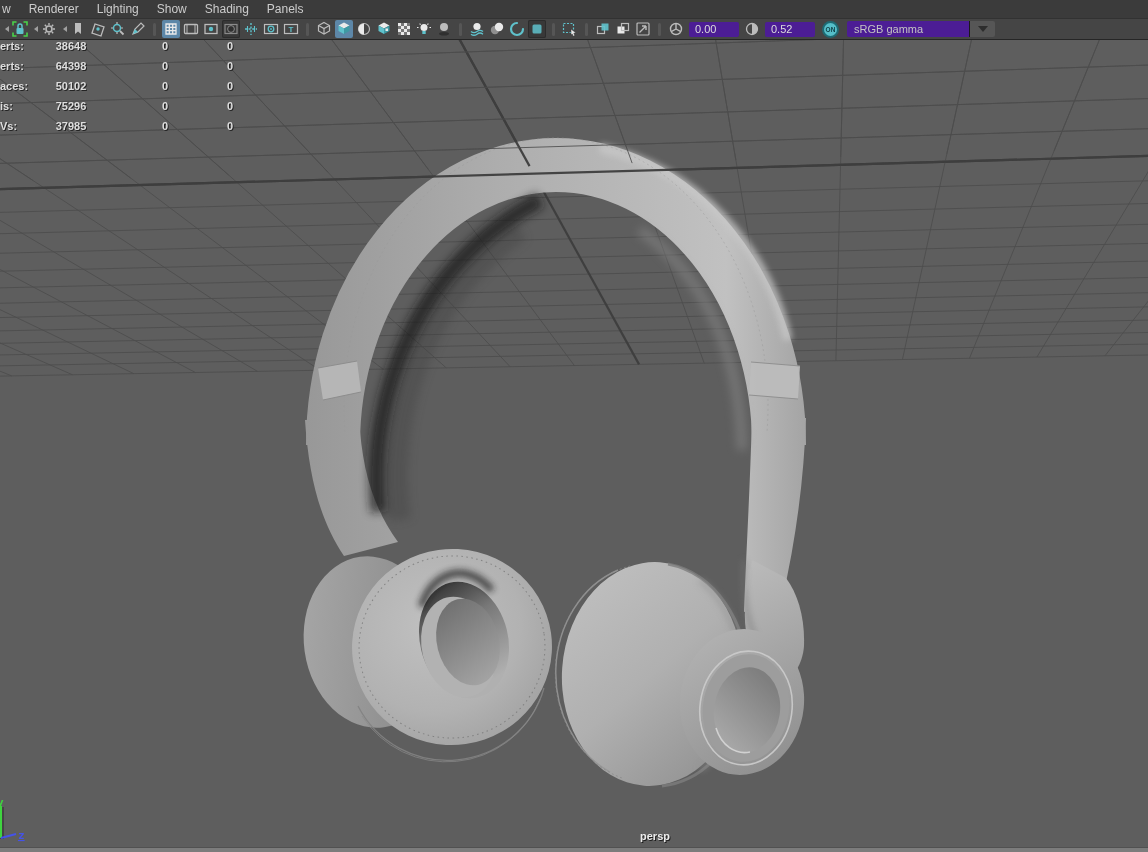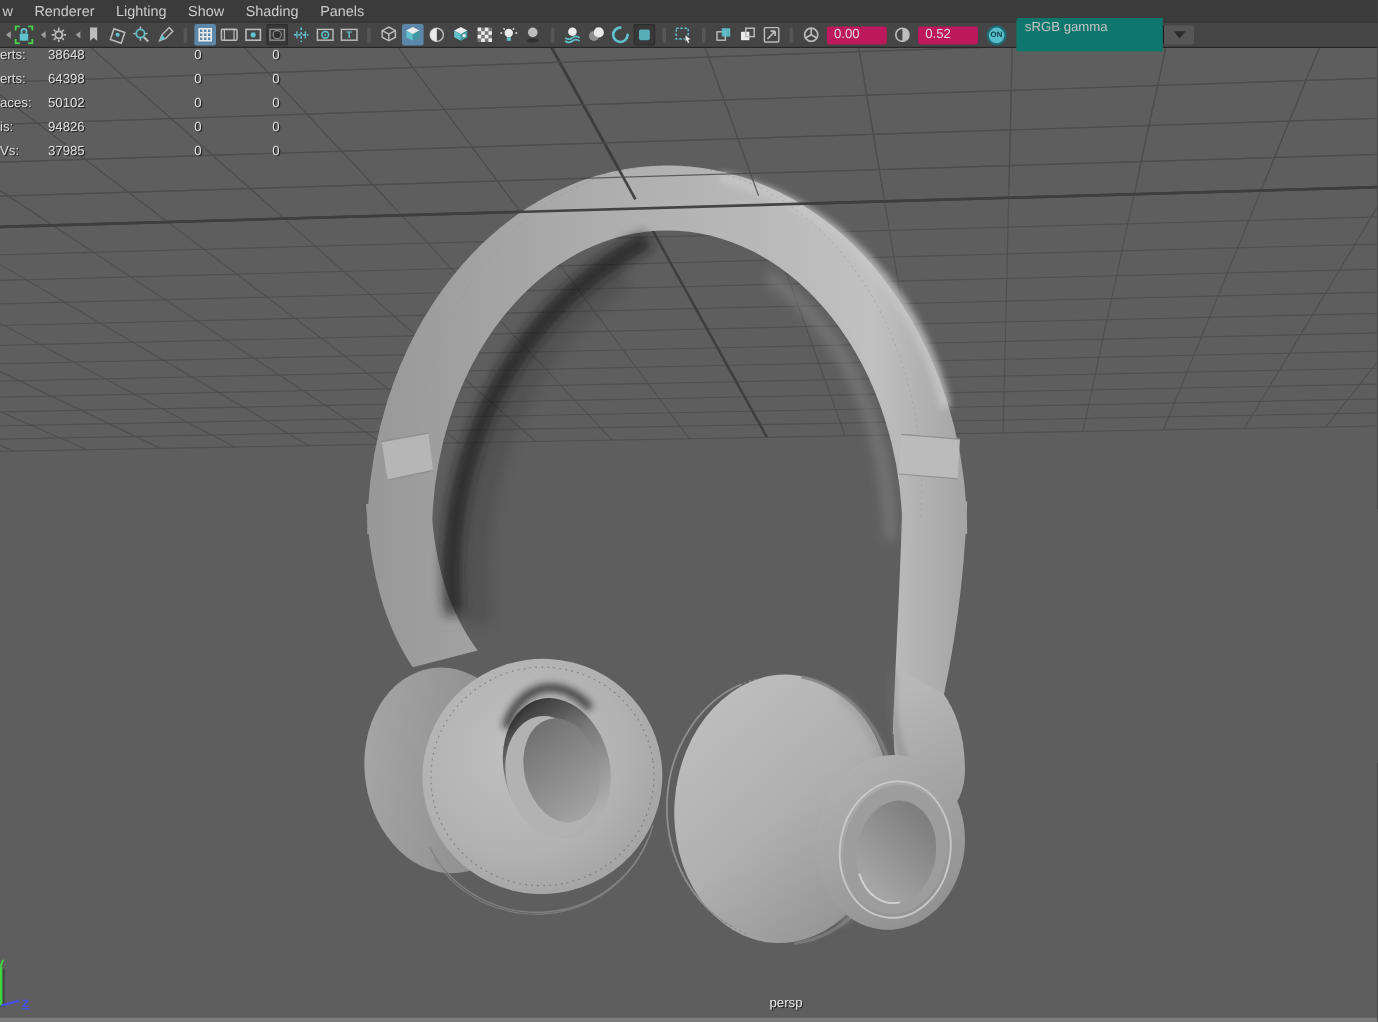--- a/index.html
+++ b/index.html
@@ -16,42 +16,42 @@
   
   #toolbar{position:absolute;left:0;top:19px;width:1148px;height:21px;background:#454545;
            border-bottom:1px solid #262626;display:flex;align-items:center;z-index:10;padding-left:1px;}
   .tb-btn{width:18px;height:18px;margin:0 1px;border:none;background:transparent;padding:1px;
           display:flex;align-items:center;justify-content:center;border-radius:2px;}
   .tb-btn.active{background:#5d87a8;}
   .tb-btn.pressed{background:#383838;box-shadow:inset 0 0 0 1px #2c2c2c;}
   .tb-tri{width:0;height:0;border:3.5px solid transparent;border-right:4.5px solid #9f9f9f;
           margin:0 1px;display:inline-block;}
   .tb-sep{width:3px;height:13px;background:#5c5c5c;border-radius:2px;margin:0 5px;opacity:.75;}
-  .tb-field{width:50px;height:15px;background:#be185d;color:#dcdcdc;font-size:11px;line-height:15px;
+  .tb-field{width:50px;height:15px;background:#4c1d95;color:#dcdcdc;font-size:11px;line-height:15px;
             padding-left:6px;border-radius:2px;margin:0 3px;}
   .on-btn{width:17px;height:17px;border-radius:50%;background:#55bec9;border:2px solid #1f6a73;
           color:#0e3d44;font-size:6.5px;font-weight:bold;display:flex;align-items:center;
           justify-content:center;margin:0 4px;letter-spacing:.2px;}
   .dd{display:flex;align-items:center;margin-left:4px;height:16px;}
-  .dd-text{width:122px;height:28px;background:#0f766e;color:#c4c4c4;font-size:11px;line-height:16px;
+  .dd-text{width:122px;height:16px;background:#4c1d95;color:#c4c4c4;font-size:11px;line-height:16px;
            padding-left:7px;border-radius:2px 0 0 2px;white-space:nowrap;overflow:hidden;}
   .dd-arrow{width:26px;height:16px;background:#565656;border-left:1px solid #1a1a1a;
             border-radius:0 2px 2px 0;display:flex;align-items:center;justify-content:center;}
   .dd-arrow i{width:0;height:0;border:5px solid transparent;border-top:6px solid #2d2d2d;margin-top:5px;}
   
-  #hud{position:absolute;left:0;top:38px;width:260px;z-index:5;font-weight:normal;font-size:11px;
+  #hud{position:absolute;left:0;top:38px;width:260px;z-index:5;font-weight:bold;font-size:11px;
        color:#dedede;text-shadow:1px 1px 0 rgba(25,25,25,.85);}
   .hud-row{position:relative;height:20px;}
   .hud-label{position:absolute;left:0;top:2px;}
-  .hud-val{position:absolute;left:40px;top:2px;width:62px;text-align:left;}
+  .hud-val{position:absolute;left:40px;top:2px;width:62px;text-align:center;}
   .hud-c2{position:absolute;left:130px;top:2px;width:38px;text-align:right;}
   .hud-c3{position:absolute;left:196px;top:2px;width:37px;text-align:right;}
   
   #persp-label{position:absolute;left:595px;top:830px;width:120px;text-align:center;z-index:5;
-               color:#ececec;font-size:11px;font-weight:normal;text-shadow:1px 1px 0 #1c1c1c;}
+               color:#ececec;font-size:11px;font-weight:bold;text-shadow:1px 1px 0 #1c1c1c;}
   #gizmo{position:absolute;left:-3px;top:797px;z-index:5;}
   
   #bottom-strip{position:absolute;left:0;bottom:0;width:1148px;height:5px;background:#7c7c7c;
                 border-top:1px solid #515151;z-index:8;}
 </style>
 </head>
 <body>
 
 <div id="app">
 
@@ -491,21 +491,21 @@
         <span class="hud-c3">0</span>
       </div>
       <div class="hud-row">
         <span class="hud-label">aces:</span>
         <span class="hud-val">50102</span>
         <span class="hud-c2">0</span>
         <span class="hud-c3">0</span>
       </div>
       <div class="hud-row">
         <span class="hud-label">is:</span>
-        <span class="hud-val">94826</span>
+        <span class="hud-val">75296</span>
         <span class="hud-c2">0</span>
         <span class="hud-c3">0</span>
       </div>
       <div class="hud-row">
         <span class="hud-label">Vs:</span>
         <span class="hud-val">37985</span>
         <span class="hud-c2">0</span>
         <span class="hud-c3">0</span>
       </div>
     </div>

